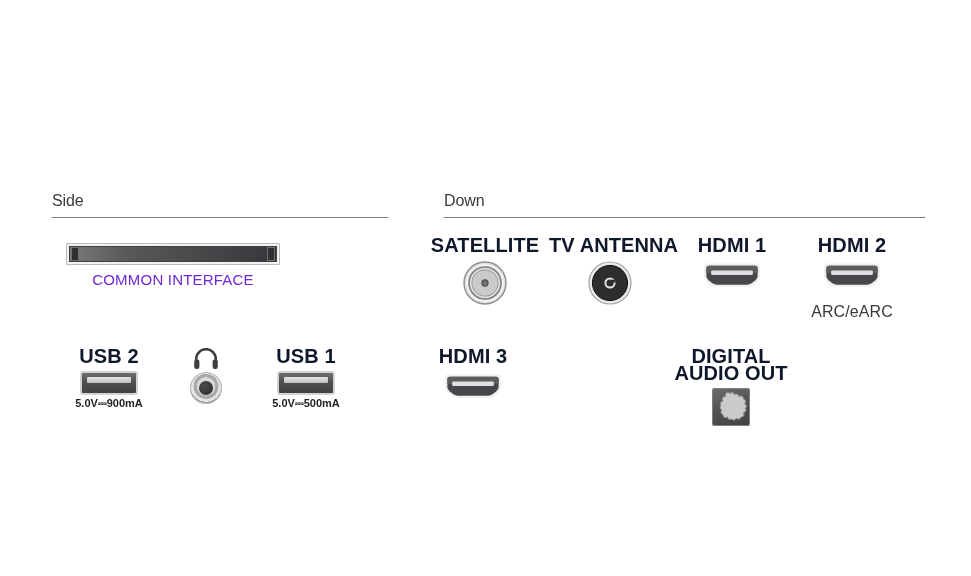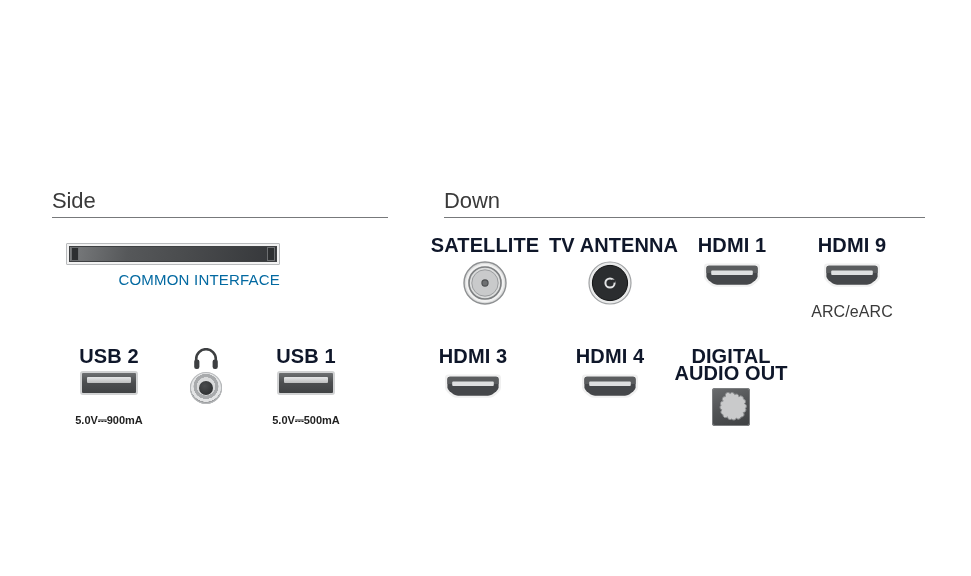--- a/index.html
+++ b/index.html
@@ -13,42 +13,42 @@
   }
   .page{position:absolute;left:0;top:0;width:971px;height:576px;}
 
   
   .title{
     position:absolute;left:52px;top:142px;
     font-size:27px;font-weight:400;letter-spacing:-0.2px;color:#252525;
   }
   .section{position:absolute;}
   .section .sec-label{
-    font-size:22px;font-weight:400;color:#3a3a3a;letter-spacing:-0.1px;
+    font-size:16px;font-weight:400;color:#3a3a3a;letter-spacing:-0.1px;
     display:block;line-height:26px;
   }
   .section .rule{
     display:block;height:1px;background:#77797b;margin-top:3px;
   }
   #sec-side{left:52px;top:188px;width:336px;}
   #sec-down{left:431px;top:188px;width:481px;margin-left:13px;}
 
   
   .cell{position:absolute;text-align:center;}
   .cap{
     font-size:20px;line-height:17px;color:#0f172a;
     font-weight:700;letter-spacing:.1px;white-space:nowrap;
   }
   .sub{
     font-size:16px;line-height:16px;color:#3a3a3a;font-weight:400;
     letter-spacing:.1px;white-space:nowrap;margin-top:16px;
   }
   .spec{
     font-size:11px;line-height:13px;color:#1f1f1f;font-weight:bold;
-    letter-spacing:0px;white-space:nowrap;margin-top:19px;
+    letter-spacing:0px;white-space:nowrap;margin-top:2px;
   }
   .art{display:flex;justify-content:center;align-items:flex-start;}
 
   
   .ci-wrap{position:absolute;left:66px;top:243px;}
   .ci-slot{
     width:214px;height:22px;box-sizing:border-box;
     border:1.5px solid #b9bbbd;background:#f2f2f2;
     padding:2px;border-radius:1px;
     position:relative;
@@ -58,22 +58,22 @@
     background:linear-gradient(100deg,#7a7c7e 0%,#56585a 28%,#4a4c4e 55%,#35373a 100%);
     border:1px solid #3e4042;box-sizing:border-box;
   }
   .ci-endL,.ci-endR{
     position:absolute;top:3px;width:8px;height:14px;
     background:#2d2f31;border:1px solid #6d6f71;box-sizing:border-box;
   }
   .ci-endL{left:4px;}
   .ci-endR{right:4px;}
   .ci-label{
-    position:absolute;left:0;top:28px;width:214px;text-align:right;
-    font-size:15px;color:#0369a1;letter-spacing:.2px;white-space:nowrap;
+    position:absolute;left:0;top:28px;width:214px;text-align:center;
+    font-size:15px;color:#6d28d9;letter-spacing:.2px;white-space:nowrap;
   }
 
   
   .usb{
     width:58px;height:24px;box-sizing:border-box;
     border:2px solid #d2d3d4;border-radius:3px;
     background:linear-gradient(180deg,#6e7072 0%,#4d4f51 45%,#404244 100%);
     position:relative;
   }
   .usb-bar{
@@ -211,21 +211,21 @@
           <path d="M3,5 Q3,1.6 6.4,1.6 L55.6,1.6 Q59,1.6 59,5 L59,14.6 Q59,17.2 56.4,19.6 L51.6,23.4 Q49.4,24.8 46.6,24.8 L15.4,24.8 Q12.6,24.8 10.4,23.4 L5.6,19.6 Q3,17.2 3,14.6 Z" fill="#f0f0f0"></path>
           <path d="M5.4,6 Q5.4,3.8 7.8,3.8 L54.2,3.8 Q56.6,3.8 56.6,6 L56.6,14.2 Q56.6,16.4 54.4,18.3 L50.2,21.6 Q48.3,22.7 46,22.7 L16,22.7 Q13.7,22.7 11.8,21.6 L7.6,18.3 Q5.4,16.4 5.4,14.2 Z" fill="#45474a"></path>
           <path d="M5.4,6 Q5.4,3.8 7.8,3.8 L54.2,3.8 Q56.6,3.8 56.6,6 L56.6,11 L5.4,11 Z" fill="#5b5d5f"></path>
           <rect x="10.2" y="8.6" width="41.6" height="4.4" rx="1" fill="#dedfe0"></rect>
         </svg>
       </div>
     </div>
   </div>
 
   <div class="cell" style="left:797px;top:237px;width:110px;">
-    <div class="cap">HDMI 9</div>
+    <div class="cap">HDMI 2</div>
     <div class="art" style="margin-top:8px;">
       <div class="hdmi">
         <svg width="62" height="26" viewBox="0 0 62 26" aria-hidden="true">
           <path d="M3,5 Q3,1.6 6.4,1.6 L55.6,1.6 Q59,1.6 59,5 L59,14.6 Q59,17.2 56.4,19.6 L51.6,23.4 Q49.4,24.8 46.6,24.8 L15.4,24.8 Q12.6,24.8 10.4,23.4 L5.6,19.6 Q3,17.2 3,14.6 Z" fill="#f0f0f0"></path>
           <path d="M5.4,6 Q5.4,3.8 7.8,3.8 L54.2,3.8 Q56.6,3.8 56.6,6 L56.6,14.2 Q56.6,16.4 54.4,18.3 L50.2,21.6 Q48.3,22.7 46,22.7 L16,22.7 Q13.7,22.7 11.8,21.6 L7.6,18.3 Q5.4,16.4 5.4,14.2 Z" fill="#45474a"></path>
           <path d="M5.4,6 Q5.4,3.8 7.8,3.8 L54.2,3.8 Q56.6,3.8 56.6,6 L56.6,11 L5.4,11 Z" fill="#5b5d5f"></path>
           <rect x="10.2" y="8.6" width="41.6" height="4.4" rx="1" fill="#dedfe0"></rect>
         </svg>
       </div>
     </div>
@@ -239,33 +239,20 @@
         <svg width="62" height="26" viewBox="0 0 62 26" aria-hidden="true">
           <path d="M3,5 Q3,1.6 6.4,1.6 L55.6,1.6 Q59,1.6 59,5 L59,14.6 Q59,17.2 56.4,19.6 L51.6,23.4 Q49.4,24.8 46.6,24.8 L15.4,24.8 Q12.6,24.8 10.4,23.4 L5.6,19.6 Q3,17.2 3,14.6 Z" fill="#f0f0f0"></path>
           <path d="M5.4,6 Q5.4,3.8 7.8,3.8 L54.2,3.8 Q56.6,3.8 56.6,6 L56.6,14.2 Q56.6,16.4 54.4,18.3 L50.2,21.6 Q48.3,22.7 46,22.7 L16,22.7 Q13.7,22.7 11.8,21.6 L7.6,18.3 Q5.4,16.4 5.4,14.2 Z" fill="#45474a"></path>
           <path d="M5.4,6 Q5.4,3.8 7.8,3.8 L54.2,3.8 Q56.6,3.8 56.6,6 L56.6,11 L5.4,11 Z" fill="#5b5d5f"></path>
           <rect x="10.2" y="8.6" width="41.6" height="4.4" rx="1" fill="#dedfe0"></rect>
         </svg>
       </div>
     </div>
   </div>
 
-  <div class="cell" style="left:557px;top:348px;width:106px;">
-    <div class="cap">HDMI 4</div>
-    <div class="art" style="margin-top:8px;">
-      <div class="hdmi">
-        <svg width="62" height="26" viewBox="0 0 62 26" aria-hidden="true">
-          <path d="M3,5 Q3,1.6 6.4,1.6 L55.6,1.6 Q59,1.6 59,5 L59,14.6 Q59,17.2 56.4,19.6 L51.6,23.4 Q49.4,24.8 46.6,24.8 L15.4,24.8 Q12.6,24.8 10.4,23.4 L5.6,19.6 Q3,17.2 3,14.6 Z" fill="#f0f0f0"></path>
-          <path d="M5.4,6 Q5.4,3.8 7.8,3.8 L54.2,3.8 Q56.6,3.8 56.6,6 L56.6,14.2 Q56.6,16.4 54.4,18.3 L50.2,21.6 Q48.3,22.7 46,22.7 L16,22.7 Q13.7,22.7 11.8,21.6 L7.6,18.3 Q5.4,16.4 5.4,14.2 Z" fill="#45474a"></path>
-          <path d="M5.4,6 Q5.4,3.8 7.8,3.8 L54.2,3.8 Q56.6,3.8 56.6,6 L56.6,11 L5.4,11 Z" fill="#5b5d5f"></path>
-          <rect x="10.2" y="8.6" width="41.6" height="4.4" rx="1" fill="#dedfe0"></rect>
-        </svg>
-      </div>
-    </div>
-  </div>
 
   <div class="cell" style="left:669px;top:348px;width:124px;">
     <div class="cap">DIGITAL</div>
     <div class="cap">AUDIO OUT</div>
     <div class="art" style="margin-top:6px;">
       <div class="optical">
         <svg width="38" height="38" viewBox="0 0 38 38" aria-hidden="true">
           <path d="M13.4,6.6 A2.6,2.6 0 0 1 18.1,5.6 A2.6,2.6 0 0 1 22.7,6.6
                    A2.6,2.6 0 0 1 26.9,8.8 A2.6,2.6 0 0 1 31.4,11.0
                    A2.6,2.6 0 0 1 32.4,15.7 A2.6,2.6 0 0 1 33.4,20.3

